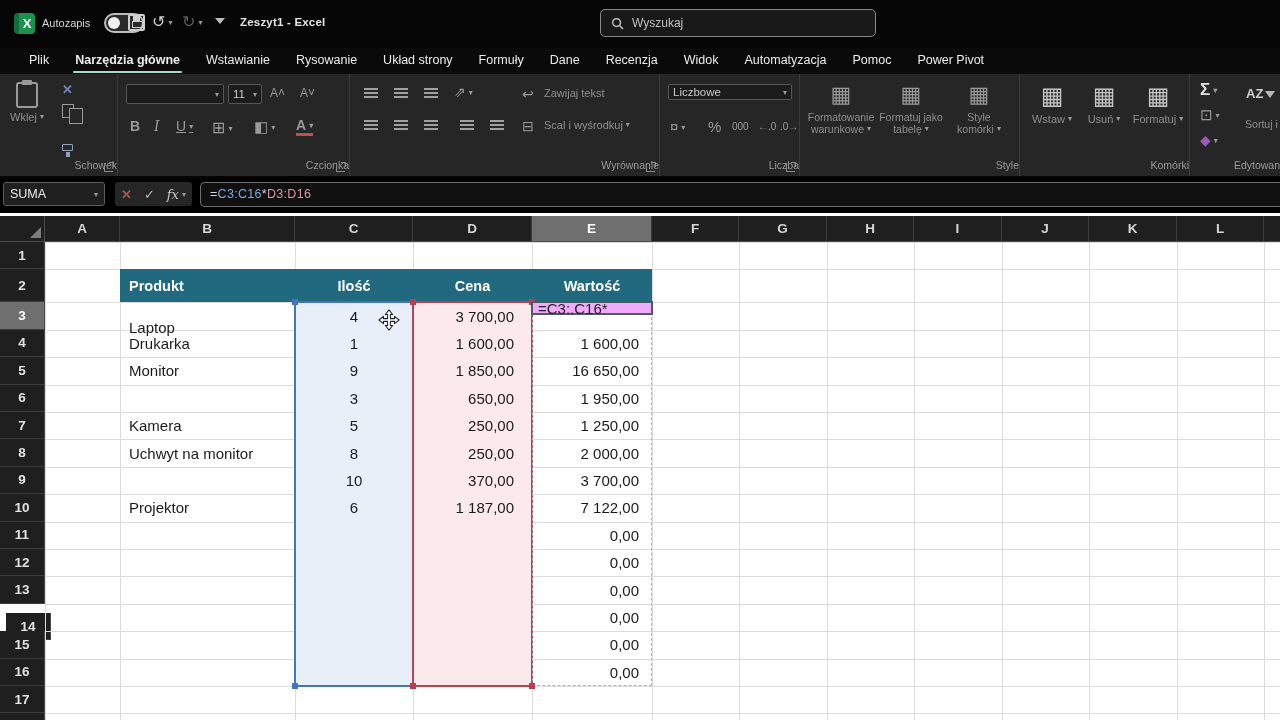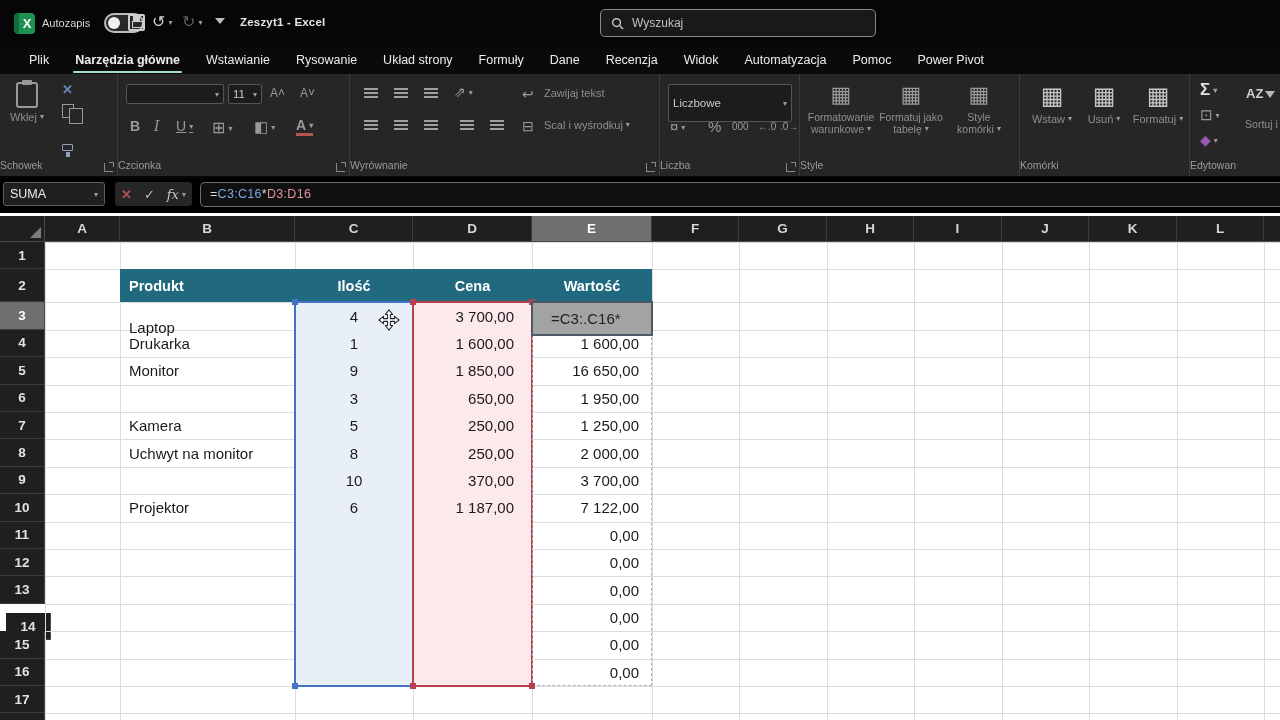--- a/index.html
+++ b/index.html
@@ -27,21 +27,21 @@
   
   #tabrow { position:absolute; left:0; top:48px; width:1280px; height:26px; background:#0a0a0a; display:flex; align-items:center; padding-left:18px; gap:4px; }
   .tab { font-size:12.5px; color:#ececec; padding:4px 11px 6px 11px; white-space:nowrap; position:relative; }
   .tab.active { font-weight:bold; }
   .tab.active::after { content:""; position:absolute; left:9px; right:9px; bottom:0px; height:2px; background:#a7dcc6; border-radius:2px; }
 
   
   #ribbon { position:absolute; left:0; top:74px; width:1280px; height:104px; background:#262626; display:flex; border-bottom:2px solid #050505; }
   .rgroup { position:relative; height:100%; border-right:1px solid #3b3b3b; display:flex; flex-direction:column; }
   .rbody { flex:1; position:relative; }
-  .rlabel { height:20px; font-size:10.5px; color:#9a9a9a; text-align:left; line-height:18px; position:relative; }
+  .rlabel { height:20px; font-size:10.5px; color:#9a9a9a; text-align:right; line-height:18px; position:relative; }
   .launcher { position:absolute; right:4px; bottom:4px; width:9px; height:9px; border-left:1.5px solid #8a8a8a; border-bottom:1.5px solid #8a8a8a; }
   .launcher::after { content:""; position:absolute; right:-1px; top:-1px; width:4px; height:4px; border-top:1.5px solid #8a8a8a; border-right:1.5px solid #8a8a8a; }
   .ric { color:#9a9a9a; font-size:14px; }
   .rtext { color:#8f8f8f; font-size:11px; }
   .combo { background:#1c1c1c; border:1px solid #555; border-radius:2px; color:#c9c9c9; font-size:11.5px; display:flex; align-items:center; padding:0 4px; justify-content:space-between; }
   .bars { display:inline-block; width:14px; height:10px; background:repeating-linear-gradient(#a0a0a0 0 2px, transparent 2px 4px); }
   .clipboard-ico { position:relative; width:22px; height:26px; border:2px solid #9a9a9a; border-radius:3px; }
   .clipboard-ico::before { content:""; position:absolute; left:4px; top:-4px; width:10px; height:5px; background:#9a9a9a; border-radius:1px; }
   .copy-ico { position:relative; width:12px; height:14px; border:1.5px solid #9a9a9a; }
   .copy-ico::after { content:""; position:absolute; left:3px; top:3px; width:12px; height:14px; border:1.5px solid #9a9a9a; background:#262626; }
@@ -159,21 +159,21 @@
       <span class="abs ric" style="left:172px; top:12px;">↩</span>
       <span class="abs rtext" style="left:194px; top:13px;">Zawijaj tekst</span>
       <span class="abs ric" style="left:172px; top:44px;">⊟</span>
       <span class="abs rtext dd" style="left:194px; top:45px;">Scal i wyśrodkuj</span>
     </div>
     <div class="rlabel"><span>Wyrównanie</span><span class="launcher"></span></div>
   </div>
 
   <div class="rgroup" style="width:140px;">
     <div class="rbody">
-      <div class="combo abs dd" style="left:8px; top:10px; width:124px; height:38px;">
+      <div class="combo abs dd" style="left:8px; top:10px; width:124px; height:16px;">
           <span>Liczbowe</span>
         </div>
       <span class="abs ric dd" style="left:10px; top:44px; font-size:15px;">¤</span>
       <span class="abs ric" style="left:48px; top:44px; font-size:15px;">%</span>
       <span class="abs ric" style="left:72px; top:47px; font-size:10px;">000</span>
       <span class="abs ric" style="left:98px; top:47px; font-size:10px;">←.0</span>
       <span class="abs ric" style="left:120px; top:47px; font-size:10px;">.0→</span>
     </div>
     <div class="rlabel"><span>Liczba</span><span class="launcher"></span></div>
   </div>
@@ -355,14 +355,14 @@
     <div style="position: absolute; left: 412px; top: 88.4px; width: 121px; height: 385.6px; border: 2px solid rgb(184, 64, 79);"></div>
     <div style="position: absolute; left: 532px; top: 89.4px; width: 120px; height: 383.6px; border: 1px dashed rgb(169, 182, 194);"></div>
     <div class="handle" style="left: 292px; top: 86.4px; background: rgb(68, 114, 196);"></div>
     <div class="handle" style="left: 410px; top: 86.4px; background: rgb(68, 114, 196);"></div>
     <div class="handle" style="left: 292px; top: 470px; background: rgb(68, 114, 196);"></div>
     <div class="handle" style="left: 410px; top: 470px; background: rgb(68, 114, 196);"></div>
     <div class="handle" style="left: 410px; top: 86.4px; background: rgb(184, 64, 79);"></div>
     <div class="handle" style="left: 529px; top: 86.4px; background: rgb(184, 64, 79);"></div>
     <div class="handle" style="left: 410px; top: 470px; background: rgb(184, 64, 79);"></div>
     <div class="handle" style="left: 529px; top: 470px; background: rgb(184, 64, 79);"></div>
-    <div class="cell" style="left: 531px; top: 88.4px; width: 122px; height: 35px; background: #a3a3a3; border: 2px solid rgb(77, 90, 102); padding-left: 18px; color: rgb(34, 34, 34);">=C3:.C16*</div>
+    <div class="cell" style="left: 531px; top: 88.4px; width: 122px; height: 14px; background: #f0abfc; border: 2px solid rgb(77, 90, 102); padding-left: 5px; color: rgb(34, 34, 34);">=C3:.C16*</div>
   </div>
 
 </body></html>

